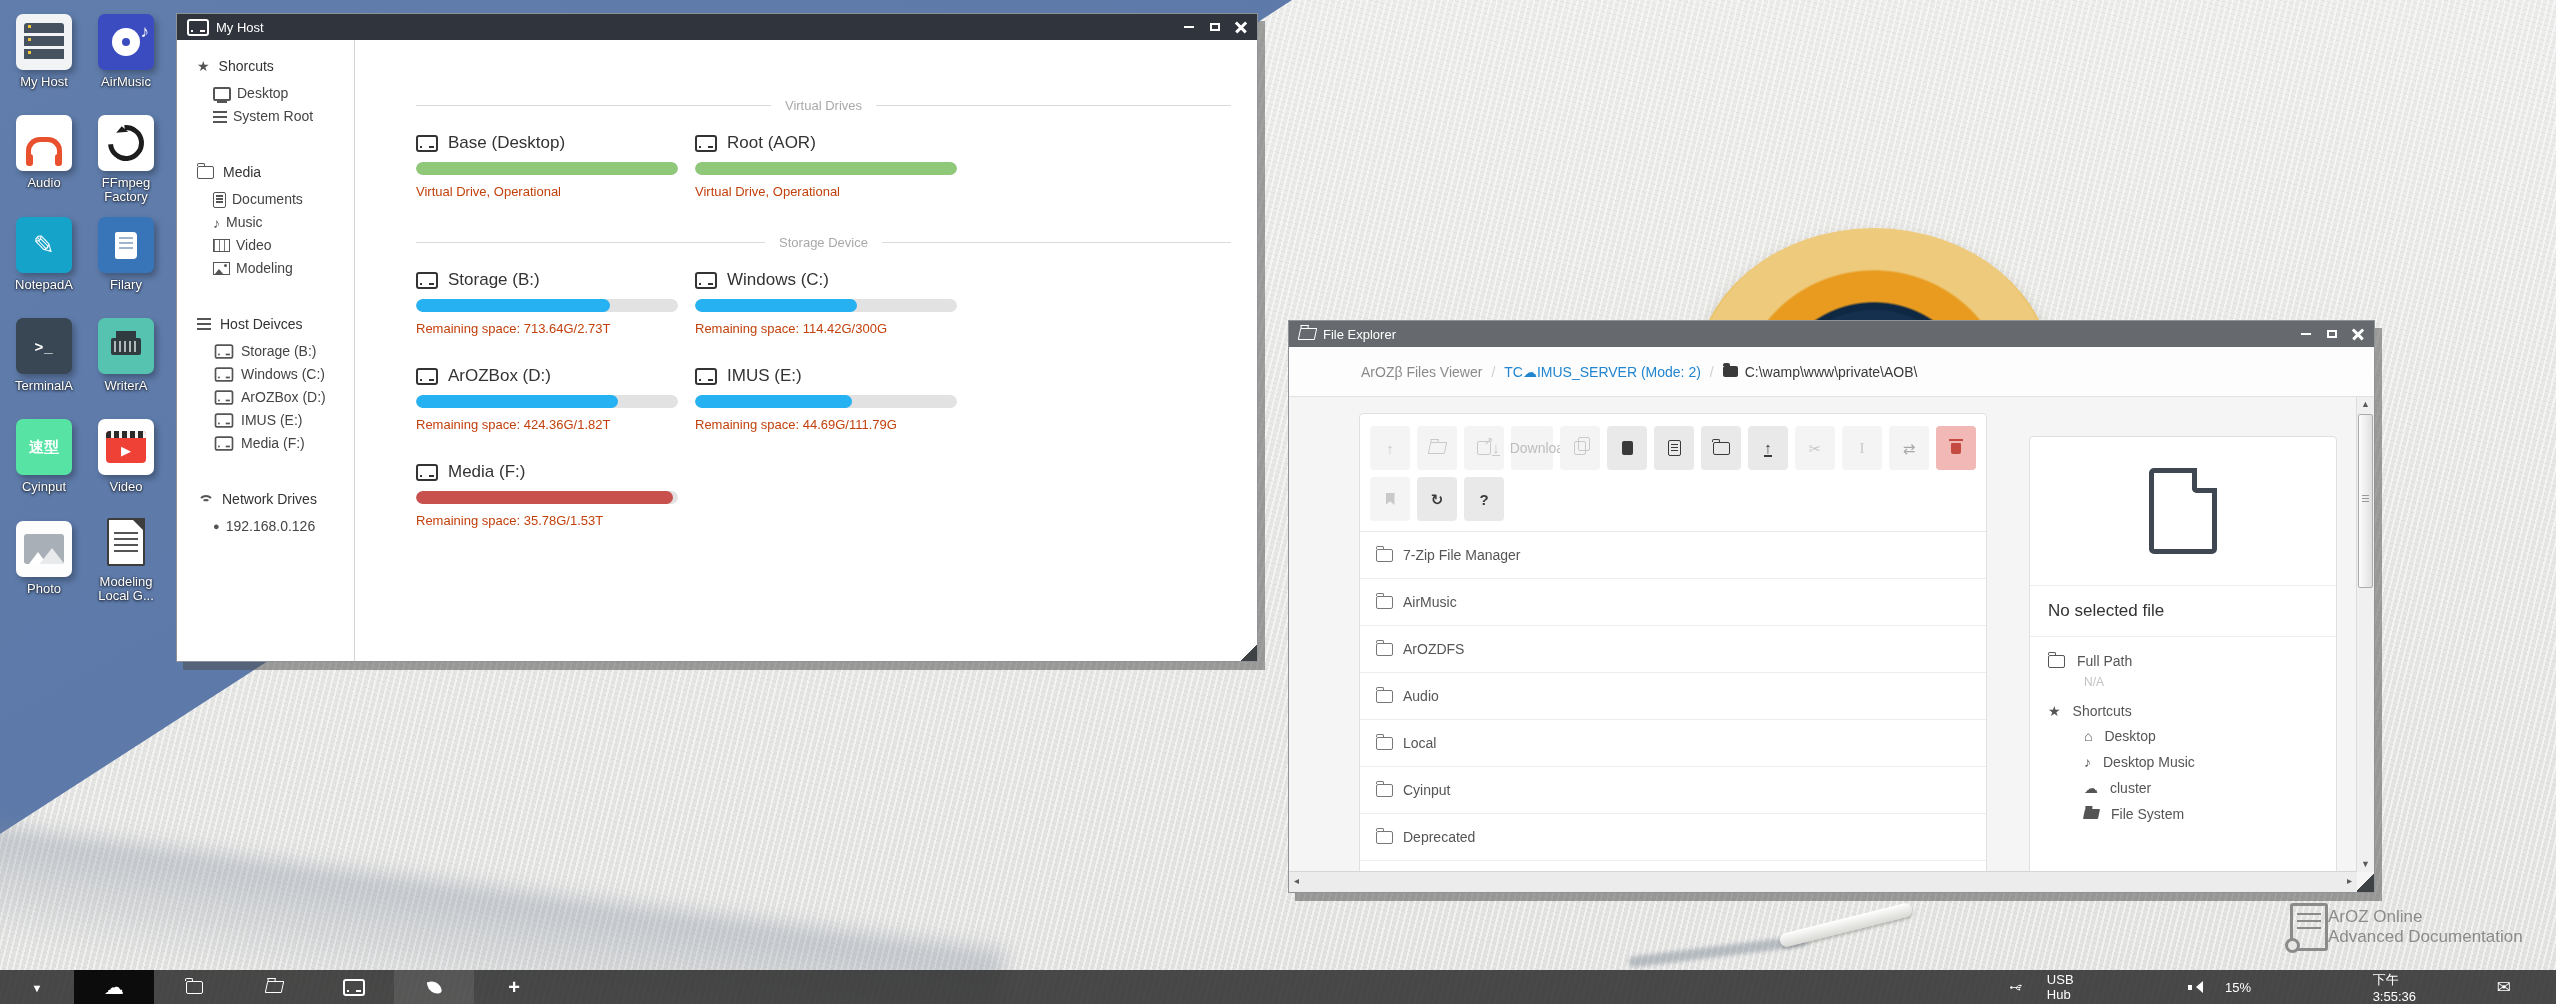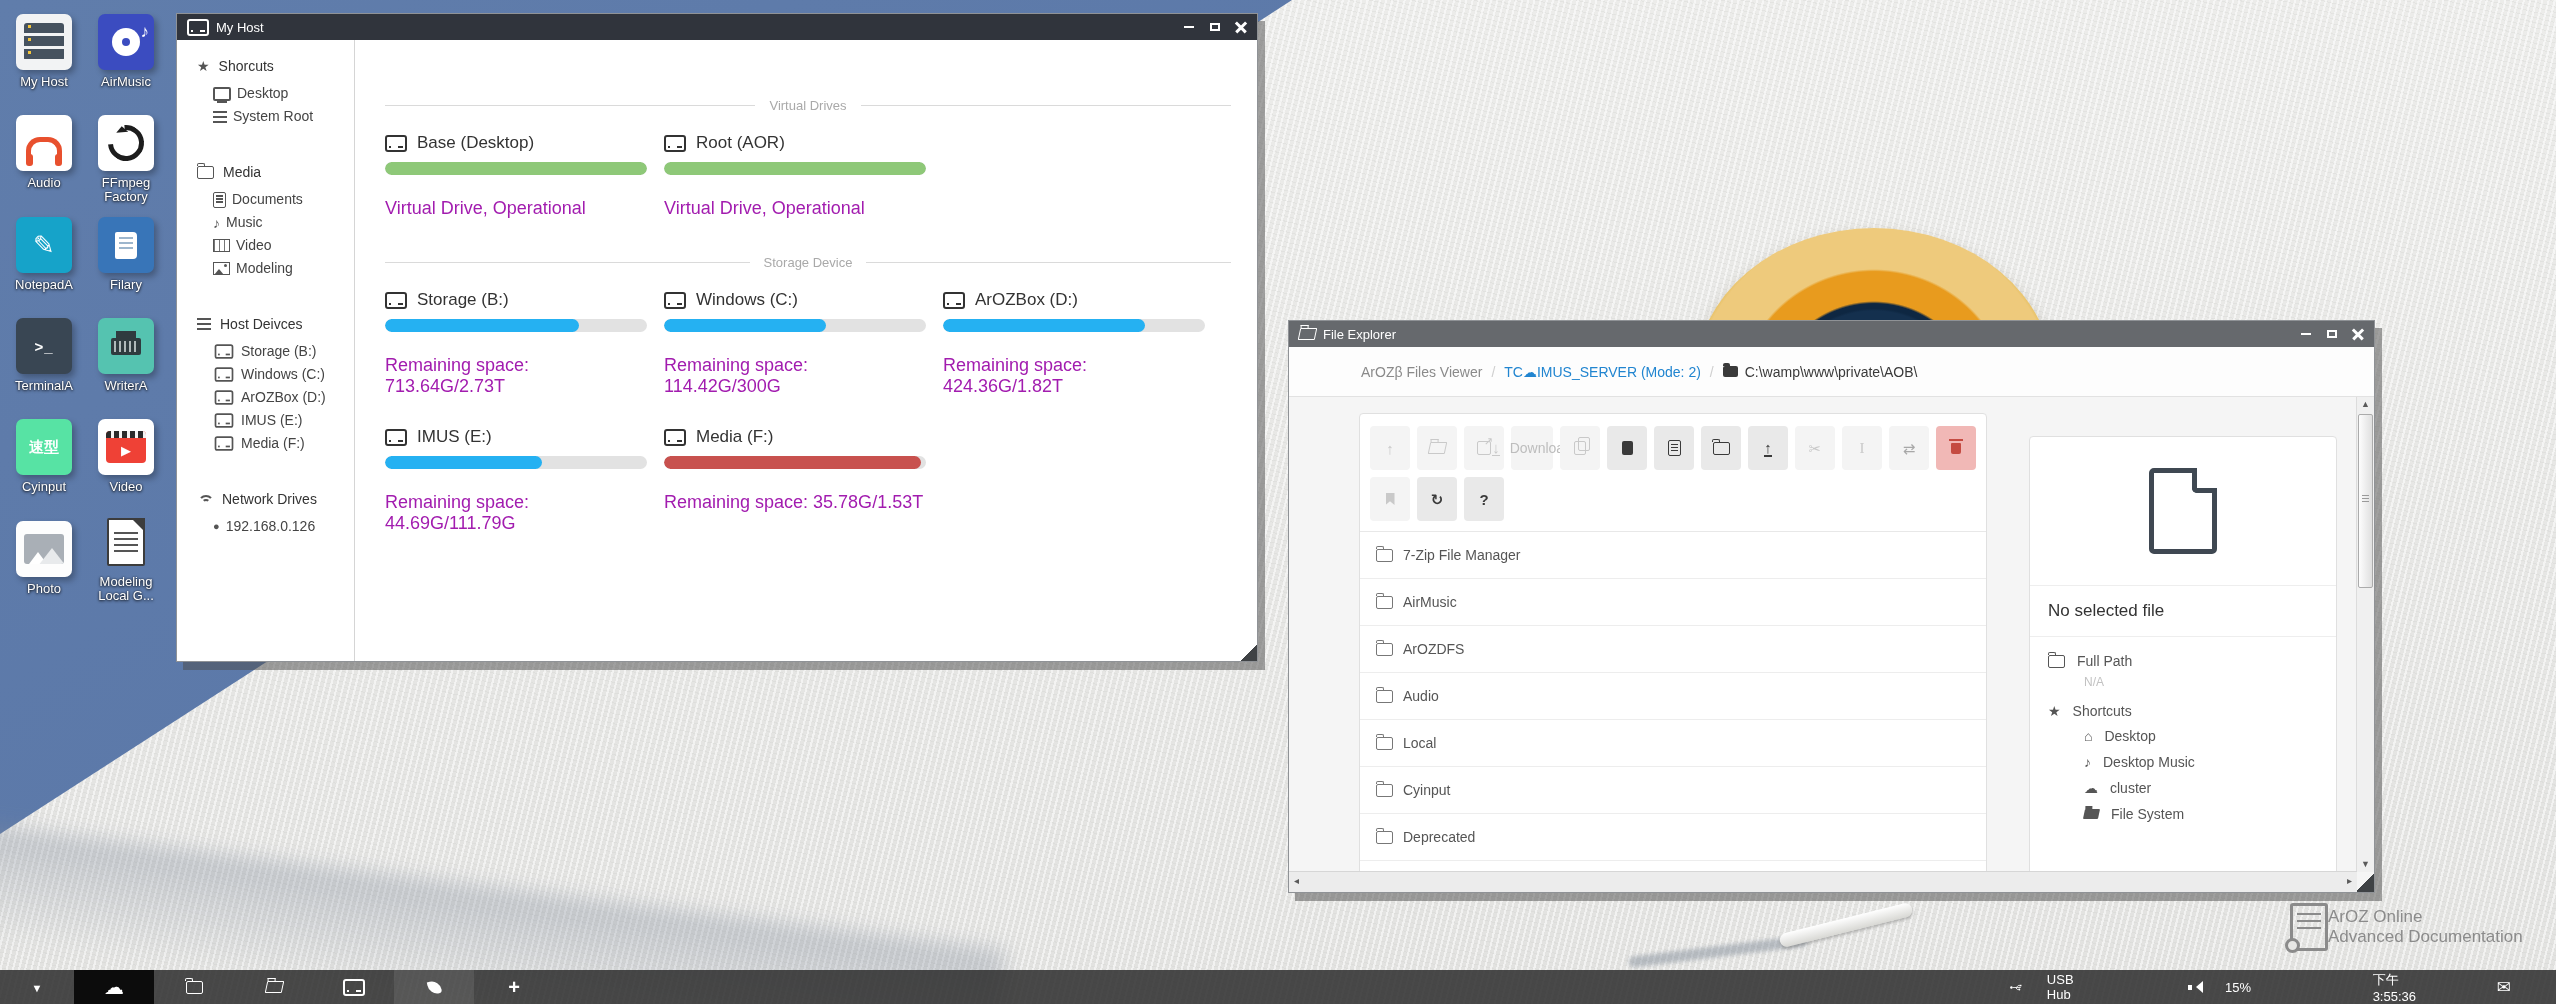--- a/index.html
+++ b/index.html
@@ -143,37 +143,37 @@
   .g-up::before{content:"↑";} .g-dl::before{content:"↓";} .g-ul::before{content:"↑";}
   .g-cut::before{content:"✂";} .g-ref::before{content:"↻";font-weight:bold;} .g-swap::before{content:"⇄";}
   .g-q::before{content:"?";font-weight:bold;} .g-ibeam::before{content:"I";font-family:"Liberation Serif",serif;}
   .g-chev::before{content:"▼";font-size:11px;} .g-plus::before{content:"+";font-weight:bold;font-size:20px;}
   .g-dot::before{content:"●";}
   .g-uarr::before{content:"▲";} .g-darr::before{content:"▼";} .g-larr::before{content:"◂";} .g-rarr::before{content:"▸";}
 
   
   #win-myhost{left:176px;top:13px;width:1080px;height:647px;}
   #win-myhost .tbar{background:#30343c;}
-  #win-myhost .body{position:absolute;top:26px;bottom:0;left:0;right:0;display:flex;background:#fff;}
+  #win-myhost .body{position:absolute;top:26px;bottom:0;left:0;right:0;display:flex;background:#fff;gap:31px;}
   .mh-side{width:178px;border-right:1px solid #d5d5d5;padding:18px 0 0 20px;box-sizing:border-box;flex:none;}
   .mh-sec{margin-bottom:36px;}
   .mh-sec-hd{display:flex;align-items:center;gap:9px;color:#333;font-size:14px;margin-bottom:8px;}
   .mh-sec-hd .ic,.mh-it .ic{color:#555;}
   .mh-it{display:flex;align-items:center;gap:6px;color:#444;font-size:14px;line-height:23px;padding-left:16px;cursor:pointer;}
   .dot-green{color:#5cb85c;font-size:11px;}
   .mh-main{flex:1;padding:26px 26px 0 30px;box-sizing:border-box;}
   .sec-hd{display:flex;align-items:center;gap:14px;color:#a9a9a9;font-size:13px;margin-bottom:20px;margin-top:32px;}
   .sec-hd::before,.sec-hd::after{content:"";flex:1;border-top:1px solid #dadada;}
   .cards{display:flex;flex-wrap:wrap;}
   .dcard{width:262px;margin:0 17px 30px 0;}
   .dcard .nm{display:flex;align-items:center;gap:10px;font-size:17px;color:#333;margin-bottom:9px;}
   .dcard .nm .ic{color:#333;}
   .bar{height:13px;border-radius:7px;background:#e2e2e2;overflow:hidden;}
   .bar > div{height:100%;border-radius:7px;}
-  .dcard .st{font-size:18px;color:#a21caf;margin-top:23px;}
+  .dcard .st{font-size:13px;color:#c2410c;margin-top:9px;}
 
   
   #win-fe{left:1288px;top:320px;width:1085px;height:571px;background:#f5f5f5;}
   #win-fe .tbar{background:#66696d;}
   .fe-head{position:absolute;top:26px;left:0;right:0;height:50px;background:#fdfdfd;border-bottom:1px solid #e2e2e2;
     display:flex;align-items:center;padding-left:72px;font-size:14px;gap:9px;box-sizing:border-box;}
   .bc-dim{color:#8a8a8a;} .bc-sep{color:#cfcfcf;}
   .bc-link{color:#2185d0;display:flex;align-items:center;cursor:pointer;}
   .bc-path{color:#3a3a3a;display:flex;align-items:center;gap:7px;}
   .bc-path .ic{color:#3a3a3a;}

